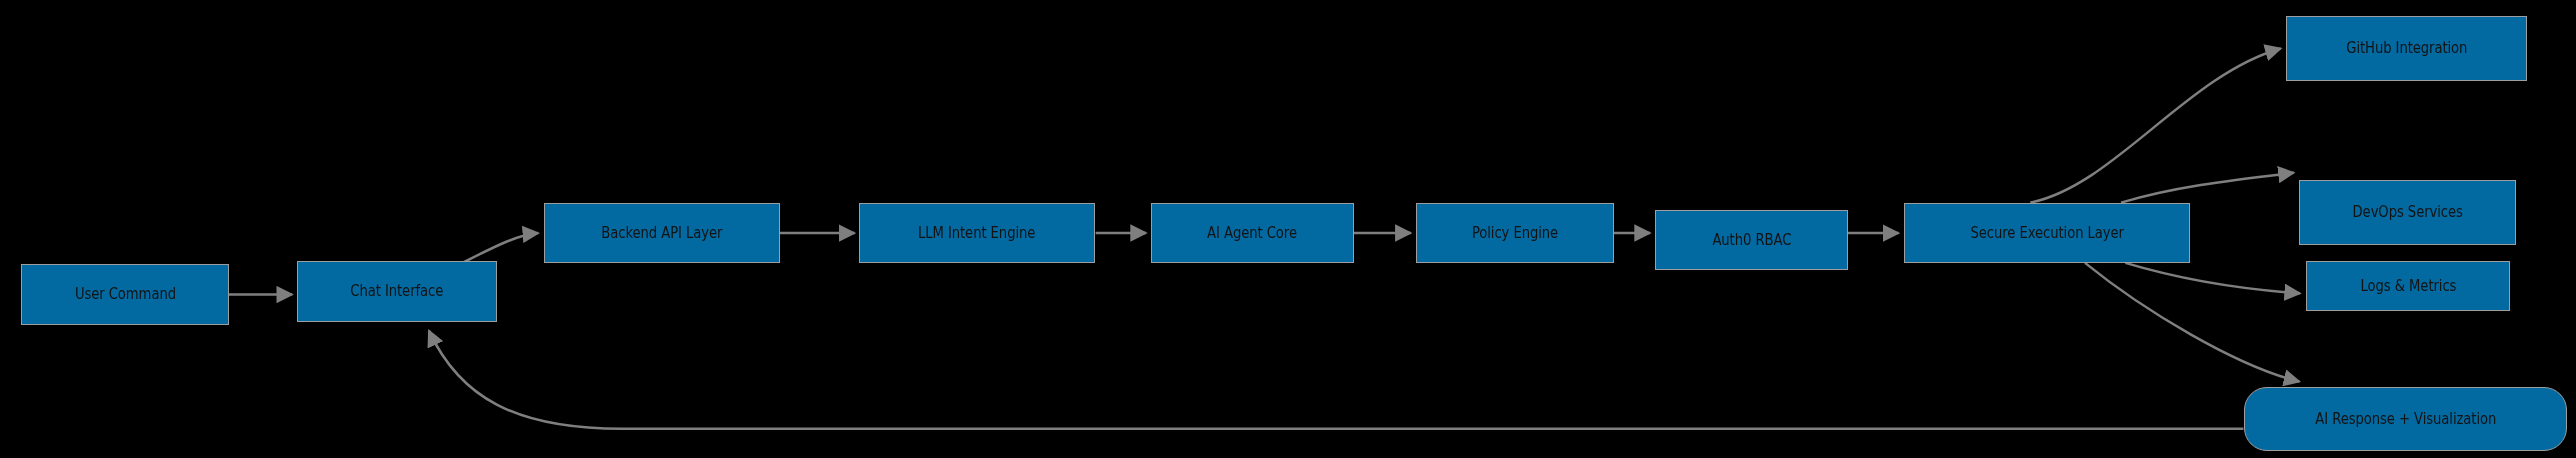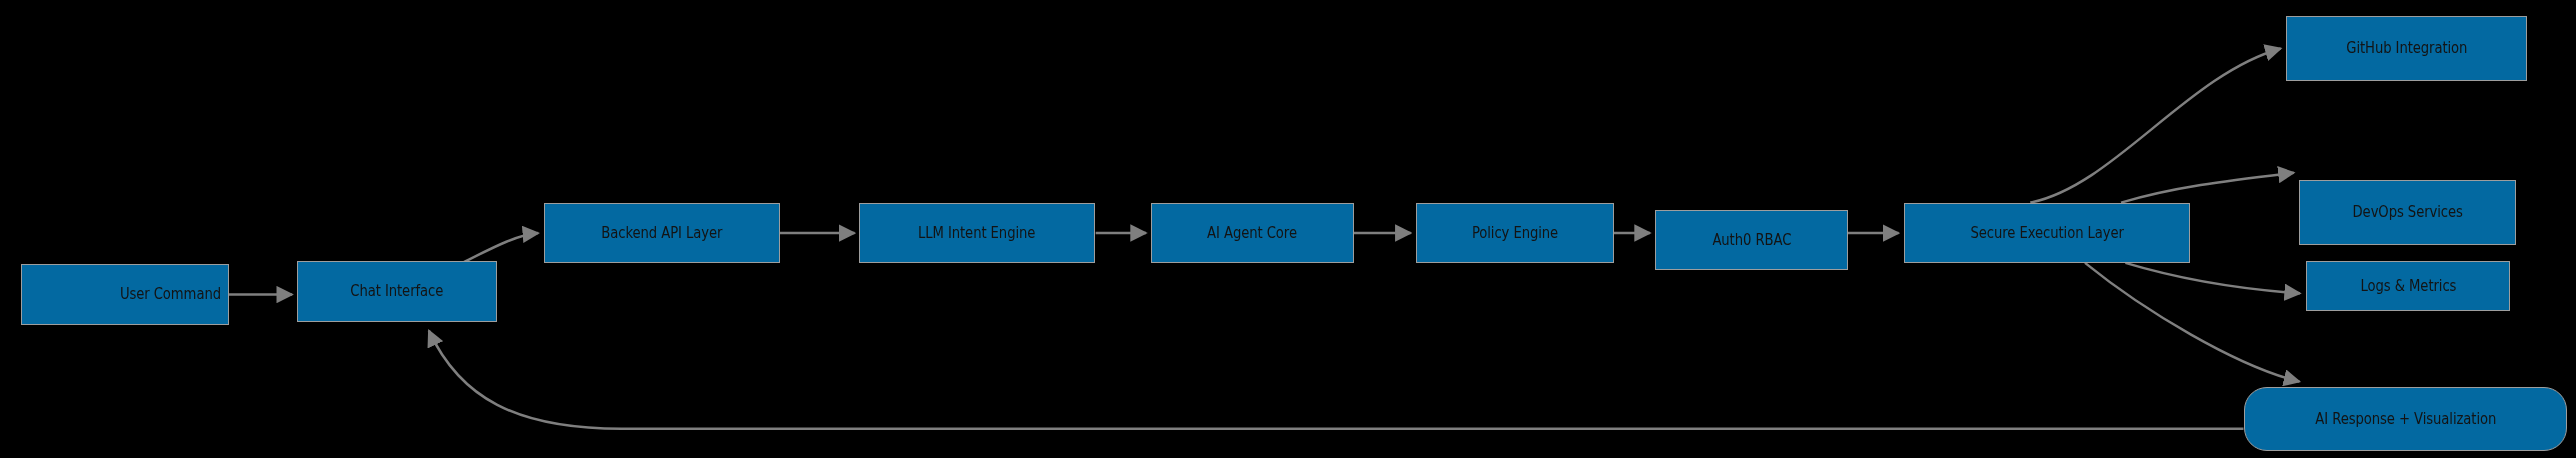--- a/index.html
+++ b/index.html
@@ -63,21 +63,21 @@
       <path d="M 2596 375 L 2655 375"></path>
       <path d="M 2973 375 L 3055 375"></path>
       <path d="M 3267 326 C 3400 300, 3520 120, 3670 78"></path>
       <path d="M 3413 326 C 3500 300, 3590 290, 3691 278"></path>
       <path d="M 3420 423 C 3510 450, 3600 465, 3701 472"></path>
       <path d="M 3355 423 C 3450 500, 3600 590, 3700 614"></path>
       <path d="M 3610 690 L 1000 690 C 830 690, 740 640, 690 532"></path>
     </g>
   </svg>
 
-  <div class="node" style="left:21px; top:264px; width:208px; height:61px;justify-content:flex-end;">
+  <div class="node" style="left:21px; top:264px; width:208px; height:61px;">
     <span class="node-label">User Command</span>
   </div>
 
   <div class="node" style="left:297px; top:261px; width:200px; height:61px;">
     <span class="node-label">Chat Interface</span>
   </div>
 
   <div class="node" style="left:544px; top:203px; width:236px; height:60px;align-items:center;">
     <span class="node-label">Backend API Layer</span>
   </div>

